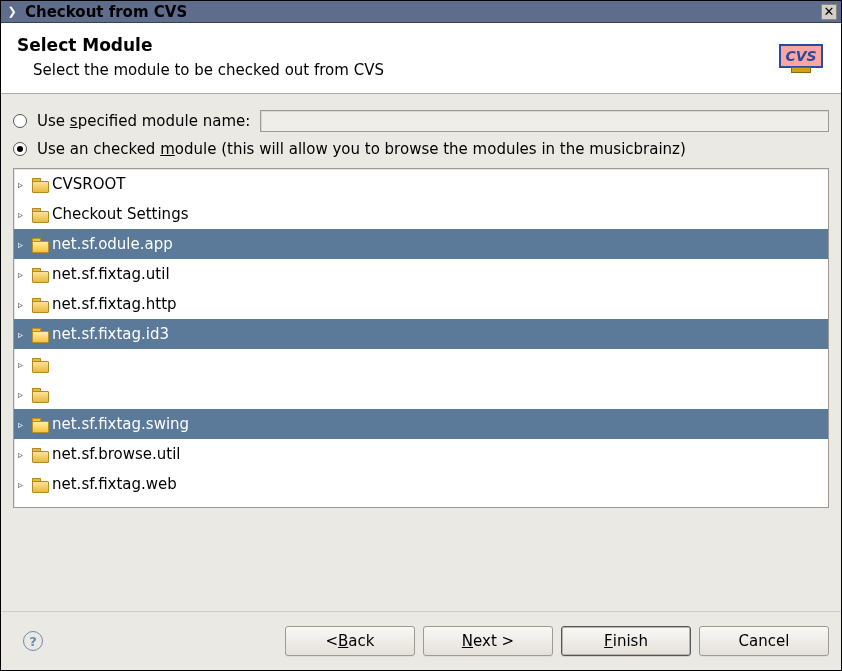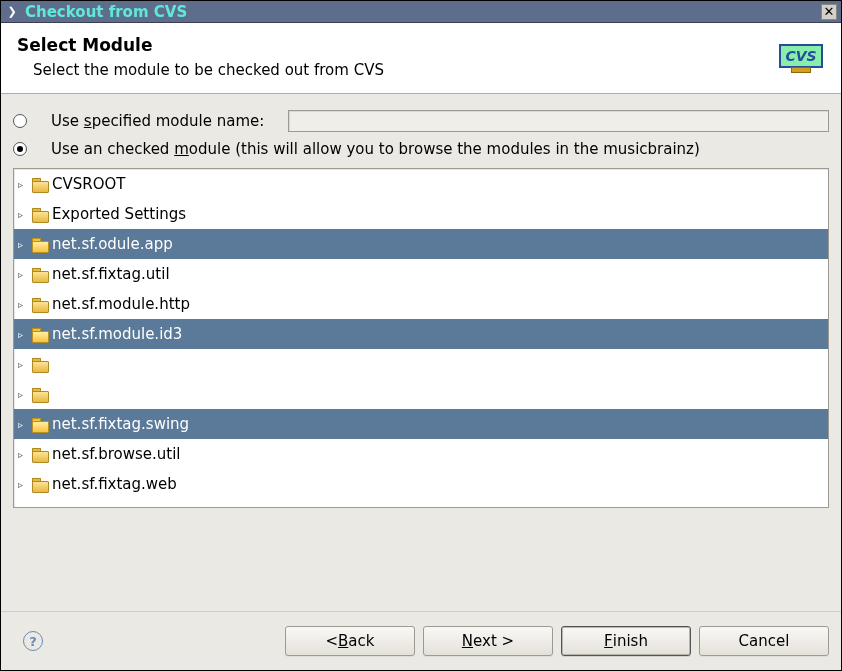--- a/index.html
+++ b/index.html
@@ -34,21 +34,21 @@
       flex: 1;
     }
     .titlebar-arrow {
       color: #fff;
       font-size: 11px;
       width: 14px;
       text-align: center;
       cursor: default;
     }
     .titlebar-title {
-      color: #5eead4;
+      color: #000000;
       font-weight: bold;
       font-size: 15px;
     }
     .titlebar-close {
       color: #000;
       background: #d4d0c8;
       border: 1px solid #888;
       width: 16px;
       height: 16px;
       display: flex;
@@ -80,21 +80,21 @@
     .cvs-logo {
       width: 48px;
       height: 42px;
       display: flex;
       align-items: center;
       justify-content: center;
       position: relative;
     }
     .cvs-box {
       border: 2px solid #2a4a9a;
-      background: #86efac;
+      background: #fca5a5;
       color: #2a4a9a;
       font-weight: bold;
       font-style: italic;
       font-size: 14px;
       padding: 2px 4px;
       position: relative;
     }
     .cvs-connector {
       position: absolute;
       bottom: 4px;
@@ -109,21 +109,21 @@
       flex: 1;
       padding: 16px 12px 4px 12px;
       background: #eeece6;
       background: #ebe9e3;
       display: flex;
       flex-direction: column;
     }
     .option-row {
       display: flex;
       align-items: center;
-      gap: 24px;
+      gap: 10px;
       margin-bottom: 8px;
       font-size: 15px;
     }
     .radio {
       width: 14px;
       height: 14px;
       border-radius: 50%;
       border: 1px solid #555;
       background: #fff;
       display: inline-flex;
@@ -281,41 +281,41 @@
 
     <div class="tree-panel" id="tree-panel">
         <div class="tree-item">
           <span class="expander">▹</span>
           <span class="folder-icon"></span>
           <span>CVSROOT</span>
         </div>
         <div class="tree-item">
           <span class="expander">▹</span>
           <span class="folder-icon"></span>
-          <span>Exported Settings</span>
+          <span>Checkout Settings</span>
         </div>
         <div class="tree-item selected">
           <span class="expander">▹</span>
           <span class="folder-icon"></span>
           <span>net.sf.odule.app</span>
         </div>
         <div class="tree-item">
           <span class="expander">▹</span>
           <span class="folder-icon"></span>
           <span>net.sf.fixtag.util</span>
         </div>
         <div class="tree-item">
           <span class="expander">▹</span>
           <span class="folder-icon"></span>
-          <span>net.sf.module.http</span>
+          <span>net.sf.fixtag.http</span>
         </div>
         <div class="tree-item selected">
           <span class="expander">▹</span>
           <span class="folder-icon"></span>
-          <span>net.sf.module.id3</span>
+          <span>net.sf.fixtag.id3</span>
         </div>
         <div class="tree-item">
           <span class="expander">▹</span>
           <span class="folder-icon"></span>
         </div>
         <div class="tree-item">
           <span class="expander">▹</span>
           <span class="folder-icon"></span>
         </div>
         <div class="tree-item selected">

